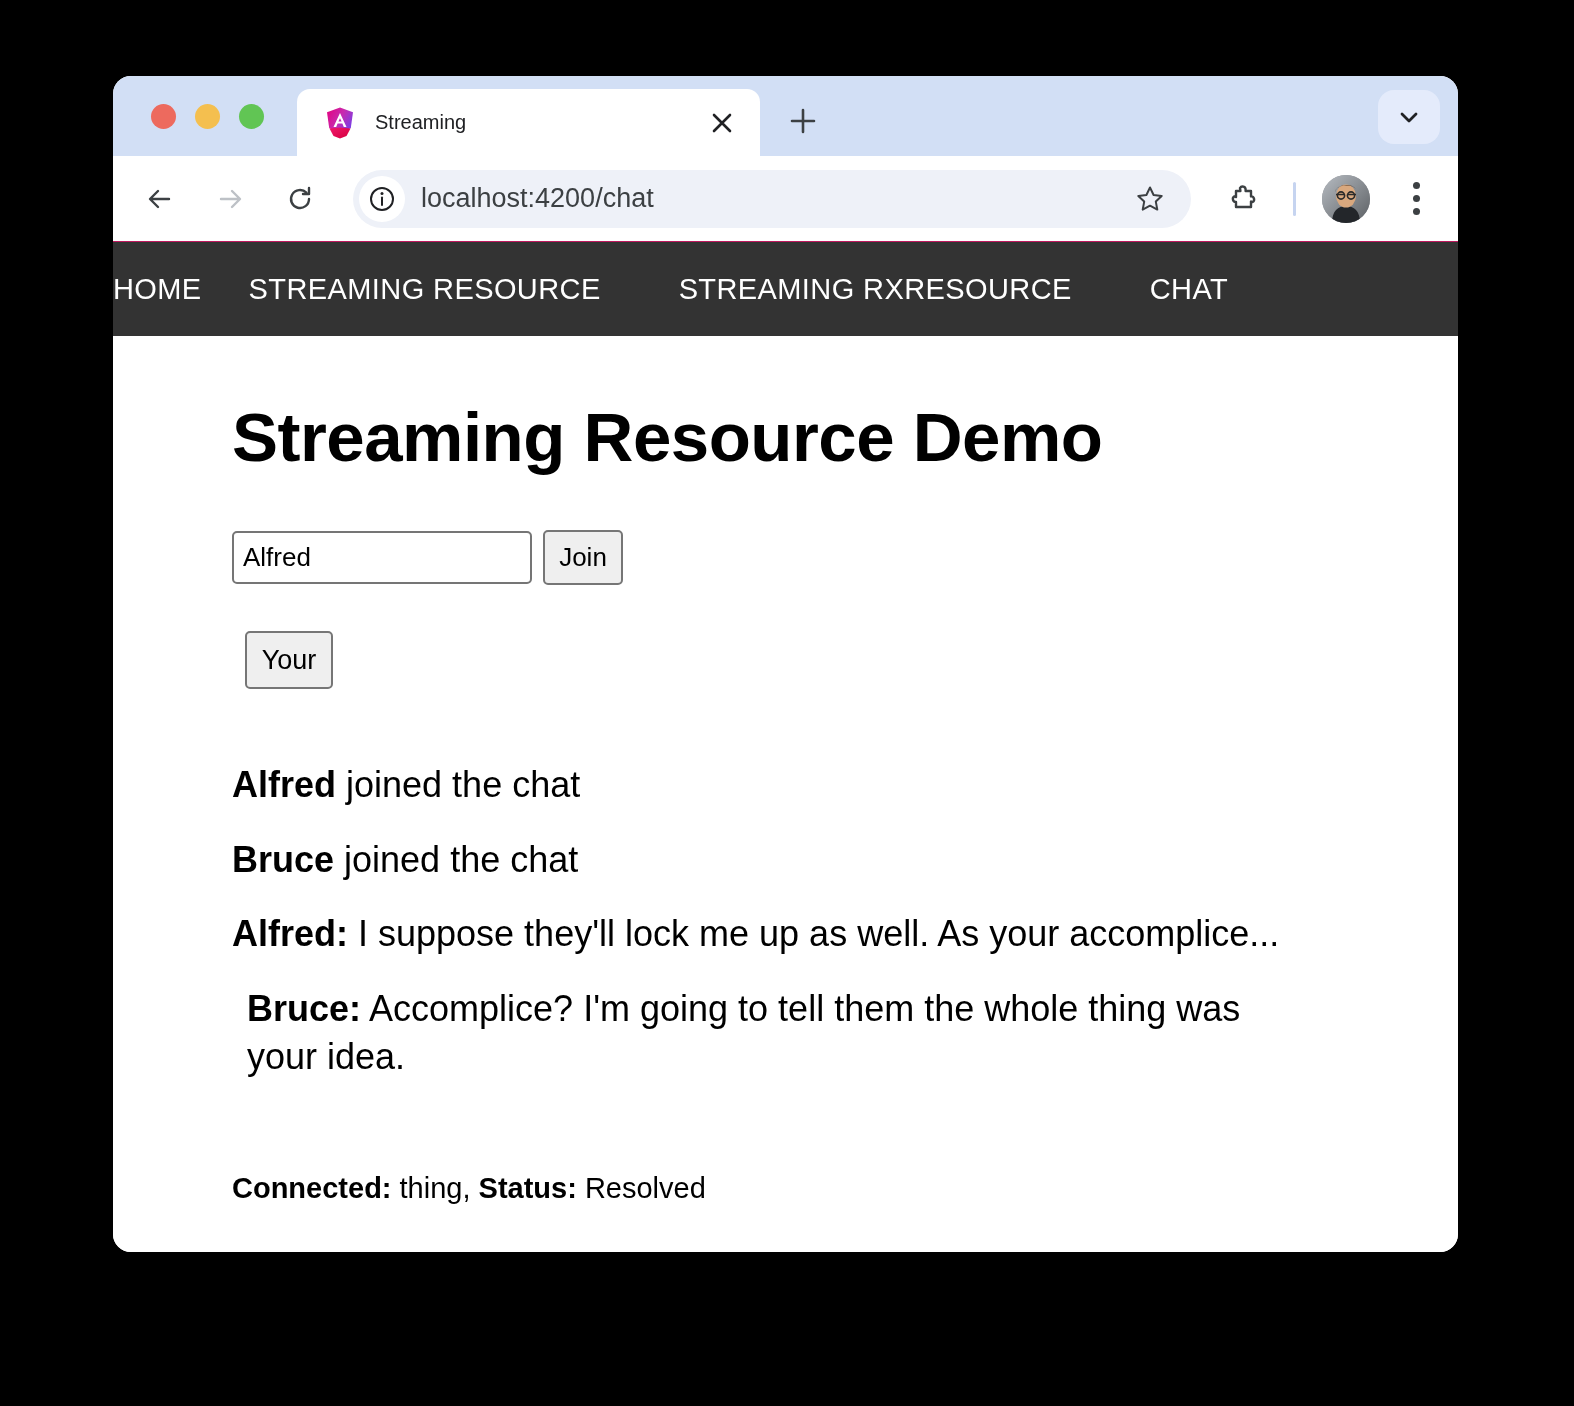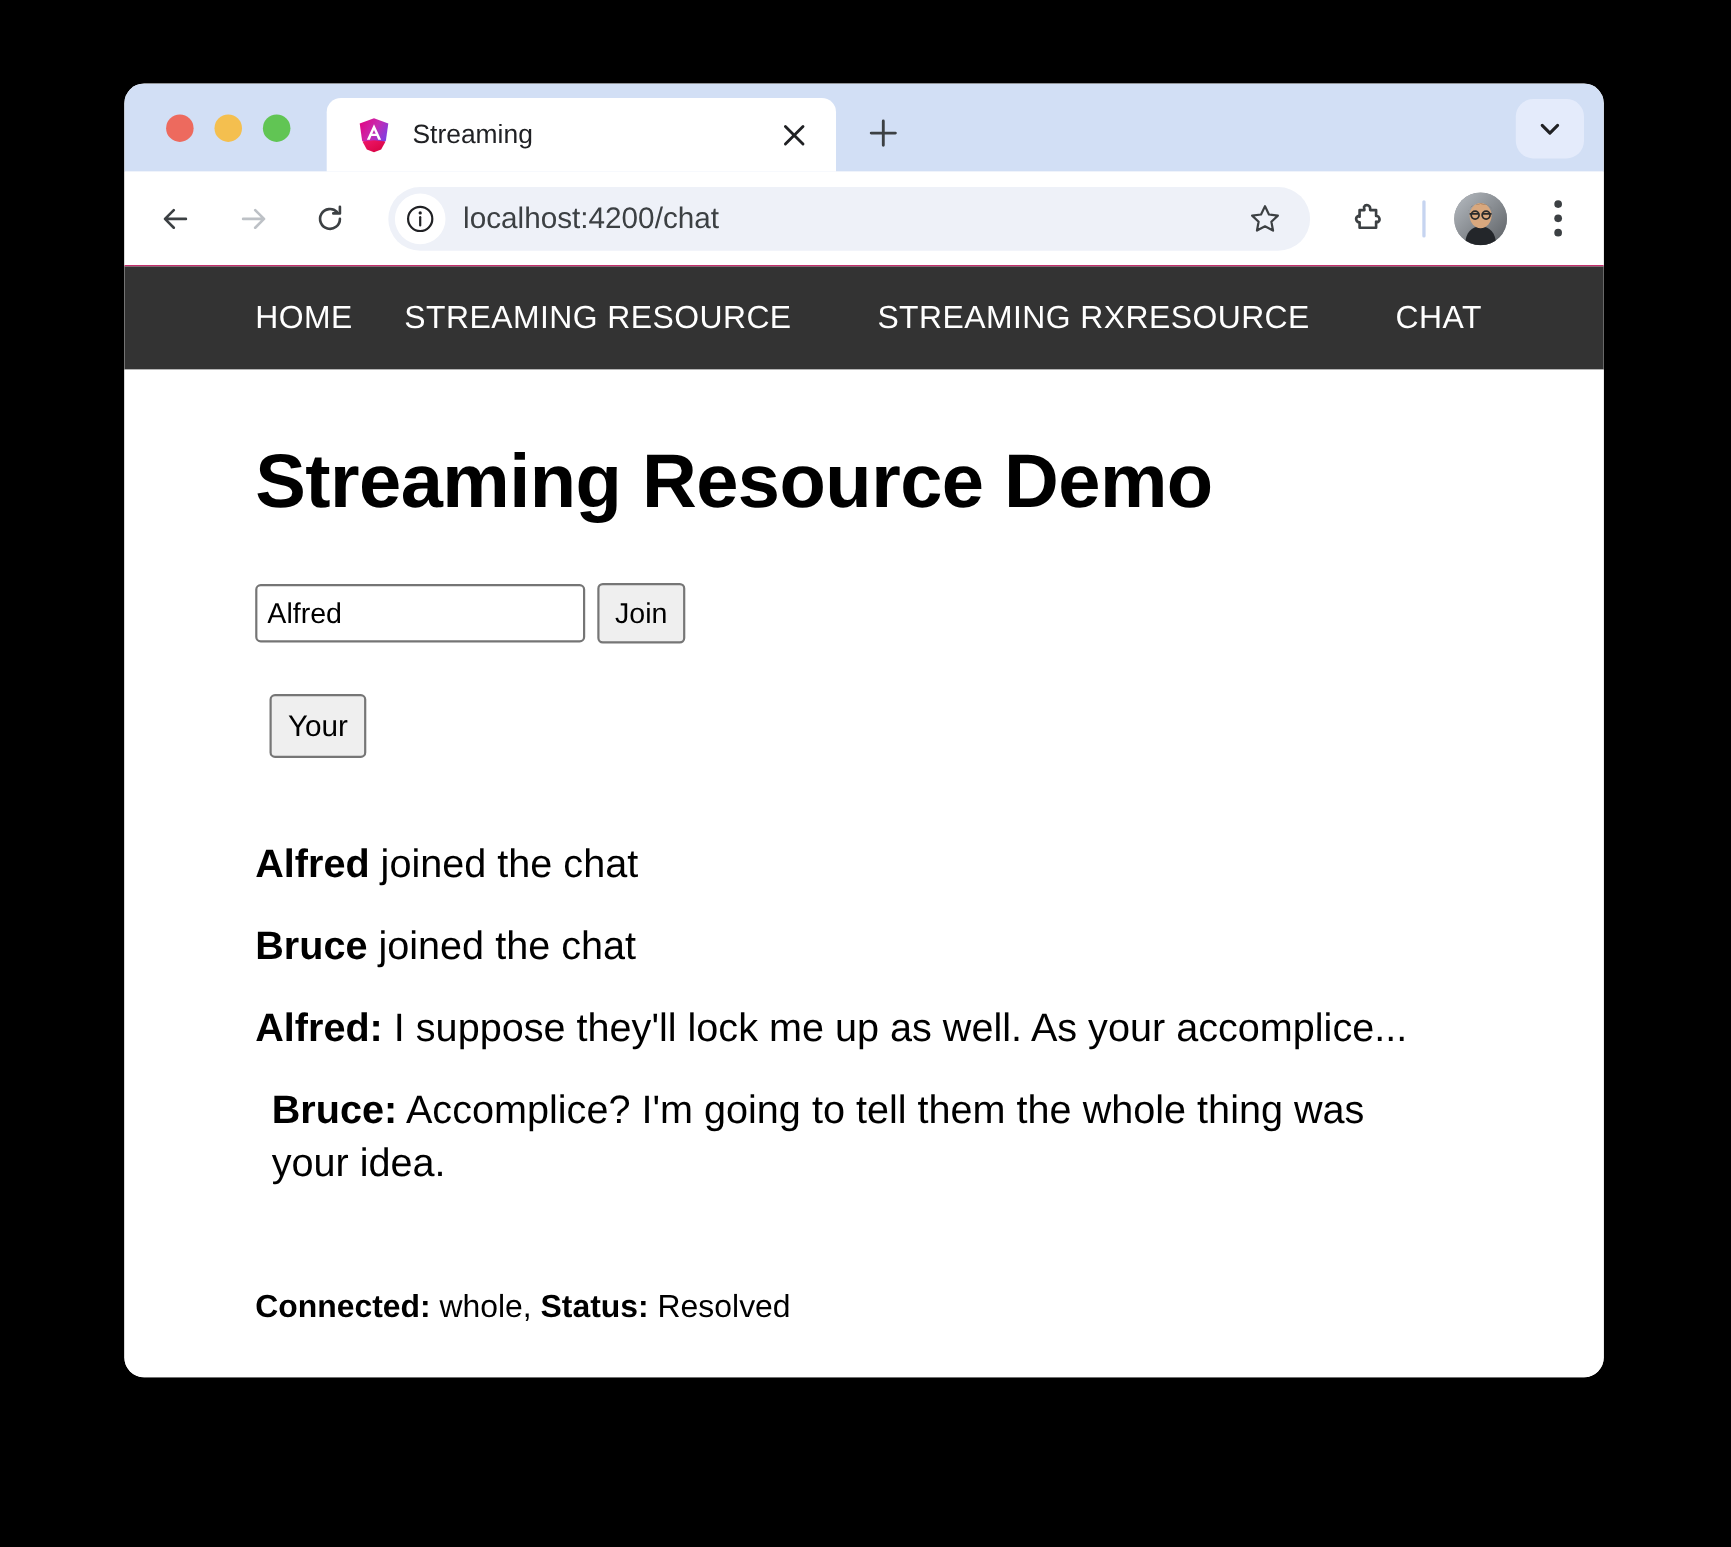--- a/index.html
+++ b/index.html
@@ -60,21 +60,21 @@
     align-items: center;
   }
   #tab-favicon {
     margin-left: 26px;
     width: 34px;
     height: 34px;
     flex: none;
   }
   #tab-title {
     margin-left: 18px;
-    font-size: 24px;
+    font-size: 20px;
     color: #202124;
     white-space: nowrap;
     overflow: hidden;
     text-overflow: ellipsis;
     flex: 1;
   }
   #tab-close {
     width: 40px;
     height: 40px;
     margin-right: 18px;
@@ -212,21 +212,20 @@
     border-radius: 50%;
     background: #3c4043;
   }
 
   
   #app-nav {
     height: 94px;
     background: #333333;
     display: flex;
     align-items: center;
-    padding-left: 119px;
     box-sizing: border-box;
   }
   .nav-link {
     color: #ffffff;
     font-size: 29px;
     letter-spacing: 0.4px;
     white-space: nowrap;
     text-decoration: none;
   }
   .nav-link + .nav-link { margin-left: 0; }
@@ -481,17 +480,17 @@
       </div>
       <div class="chat-message">
         <span class="msg-author">Alfred:</span><span> I suppose they'll lock me up as well. As your accomplice...</span>
       </div>
       <div class="chat-message">
         <span class="msg-author">Bruce:</span><span> Accomplice? I'm going to tell them the whole thing was your idea.</span>
       </div>
     </div>
 
     <div id="status-line">
-      <span class="status-label">Connected:</span><span> whole,</span><span class="status-label"> Status:</span><span> Resolved</span>
+      <span class="status-label">Connected:</span><span> thing,</span><span class="status-label"> Status:</span><span> Resolved</span>
     </div>
 
   </div>
 </div>
 
 </body></html>

